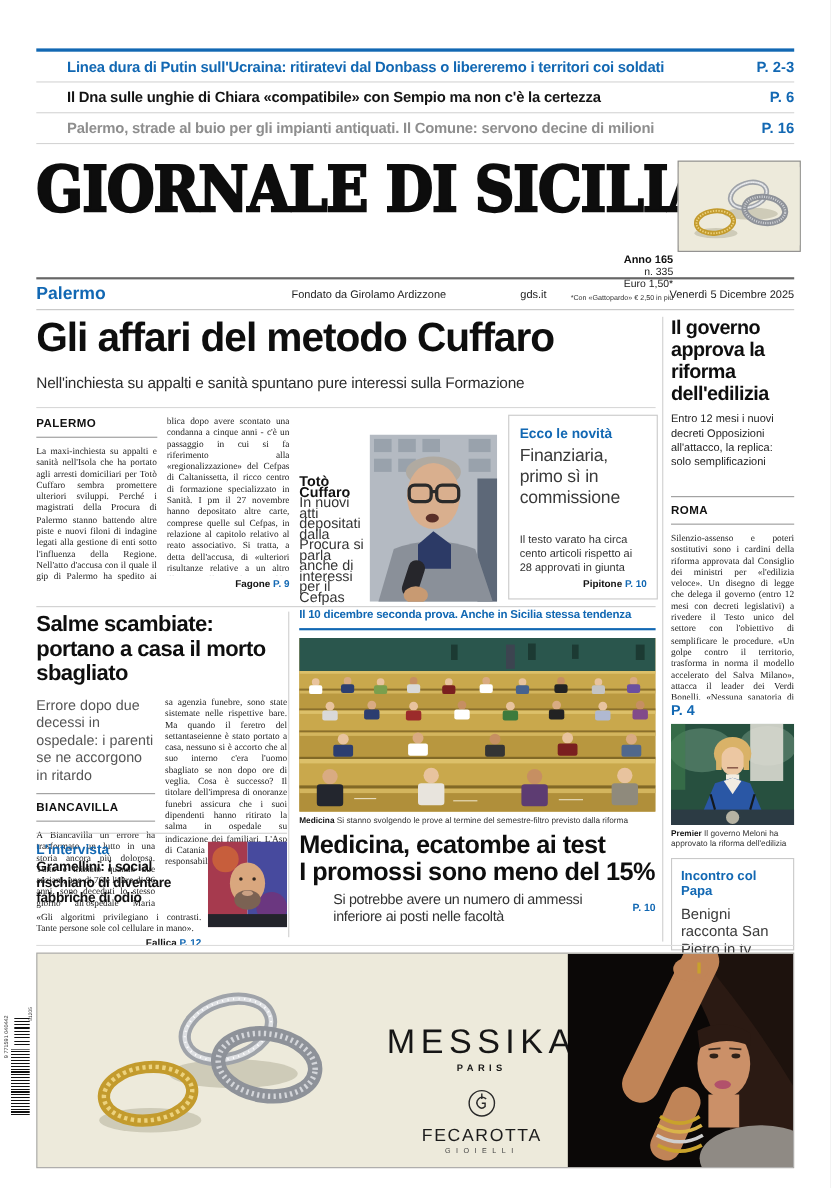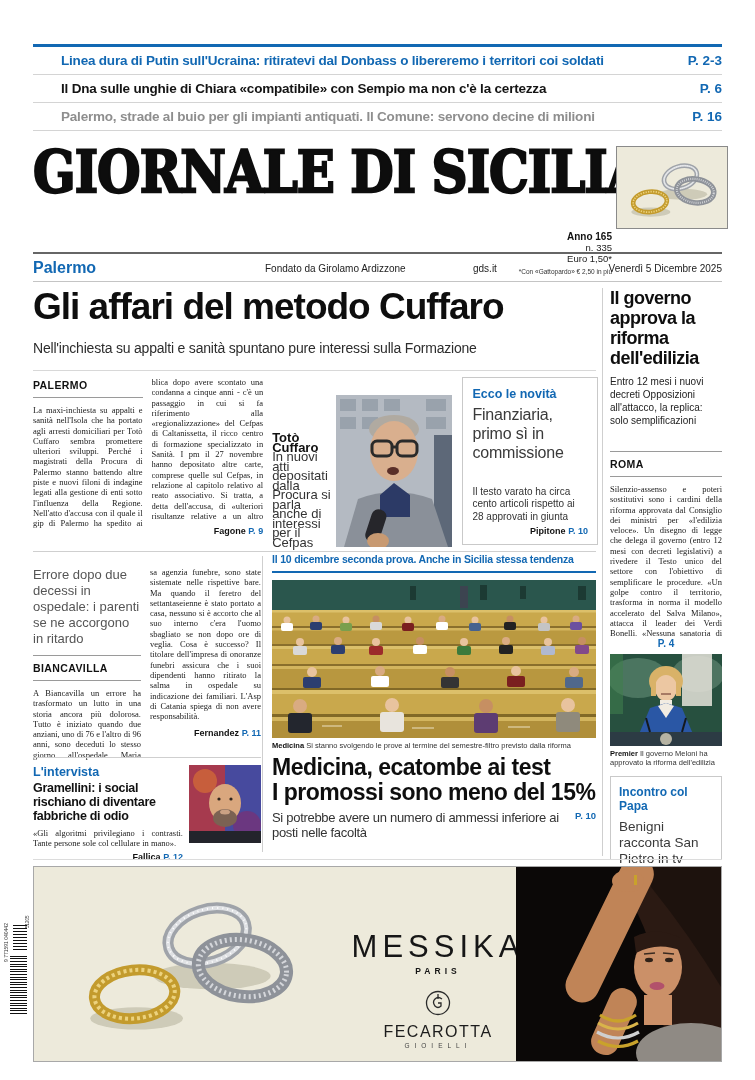--- a/index.html
+++ b/index.html
@@ -87,30 +87,30 @@
     text-align:justify; color:#1a1a1a; margin-top:5px; }
   .iv-photo { width:72px; height:78px; }
   
   .medicina { position:absolute; left:272px; top:553px; width:324px; }
   .med-kicker { color:#1268b3; font-weight:bold; font-size:10.5px; letter-spacing:-0.2px;
     border-bottom:2px solid #1268b3; padding-bottom:6px; }
   .med-photo { width:324px; height:158px; margin-top:7px; display:block; }
   .photo-cap { font-size:7.5px; color:#333; margin-top:3px; }
   .photo-cap .cap-t { font-weight:bold; color:#111; }
   .medicina .h2 { font-size:23px; line-height:25px; white-space:pre-line; margin-top:5px; }
-  .med-deck-row { display:flex; justify-content:space-between; align-items:flex-start; margin-top:5px; }
+  .med-deck-row { display:flex; justify-content:space-between; align-items:center; margin-top:5px;margin-left:31px; }
   .med-deck { font-size:13px; font-weight:300; color:#333; letter-spacing:-0.3px; width:288px; }
   .pg-blue { font-weight:bold; color:#1268b3; font-size:9.5px; white-space:nowrap; }
   
   .rightcol { position:absolute; left:610px; top:288px; width:112px; }
   .rightcol .h2 { font-size:18px; line-height:20px; }
   .rc-deck { font-size:10px; line-height:13px; color:#222; margin-top:7px; }
   .rightcol .kicker { margin-top:24px; }
   .rightcol .serif-body { height:152px; }
-  .rc-page { text-align:center; font-weight:bold; color:#1268b3; font-size:10px; margin-top:2px; }
+  .rc-page { text-align:left; font-weight:bold; color:#1268b3; font-size:13px; margin-top:2px; }
   .rc-photo { width:112px; height:92px; margin-top:5px; display:block; }
   .papa-box { margin-top:9px; border:1px solid #c9c9c9; padding:8px; height:84px;
     display:flex; flex-direction:column; }
   .papa-title { font-size:13.5px; line-height:16px; font-weight:300; color:#3a3a3a; margin-top:2px; }
   .papa-page { margin-top:auto; text-align:right; }
   
   .ad { position:absolute; left:33px; top:866px; width:689px; height:196px;
     border:1px solid #a8a8a8; background:#edeadb; overflow:hidden; }
   .ad-rings { position:absolute; left:22px; top:8px; }
   .ad-center { position:absolute; left:288px; top:0; width:232px; height:196px; text-align:center;margin-top:34px; }
@@ -248,20 +248,21 @@
         <span class="pg">P. 10</span>
       </div>
     </div>
   </div>
 
   <div class="rule-h" style="left:33px; top:551px; width:563px;"></div>
   <div class="div-v" style="left:262px; top:556px; height:296px;"></div>
   <div class="div-v" style="left:602px; top:288px; height:568px;"></div>
 
   <div class="salme">
+    <div class="h2">Salme scambiate: portano a casa il morto sbagliato</div>
     <div class="salme-cols">
       <div class="c1">
         <div class="small-deck">Errore dopo due decessi in ospedale: i parenti se ne accorgono in ritardo</div>
         <div class="kicker topline" style="margin-top:8px;">BIANCAVILLA</div>
         <div class="serif-body">A Biancavilla un errore ha trasformato un lutto in una storia ancora più dolorosa. Tutto è iniziato quando due anziani, uno di 76 e l'altro di 96 anni, sono deceduti lo stesso giorno all'ospedale Maria Santissima Addolorata. Le salme, affidate alla stes-</div>
       </div>
       <div class="c2">
         <div class="serif-body">sa agenzia funebre, sono state sistemate nelle rispettive bare. Ma quando il feretro del settantaseienne è stato portato a casa, nessuno si è accorto che al suo interno c'era l'uomo sbagliato se non dopo ore di veglia. Cosa è successo? Il titolare dell'impresa di onoranze funebri assicura che i suoi dipendenti hanno ritirato la salma in ospedale su indicazione dei familiari. L'Asp di Catania spiega di non avere responsabilità.</div>
         <div class="byline">
           <span class="nm">Fernandez</span>

